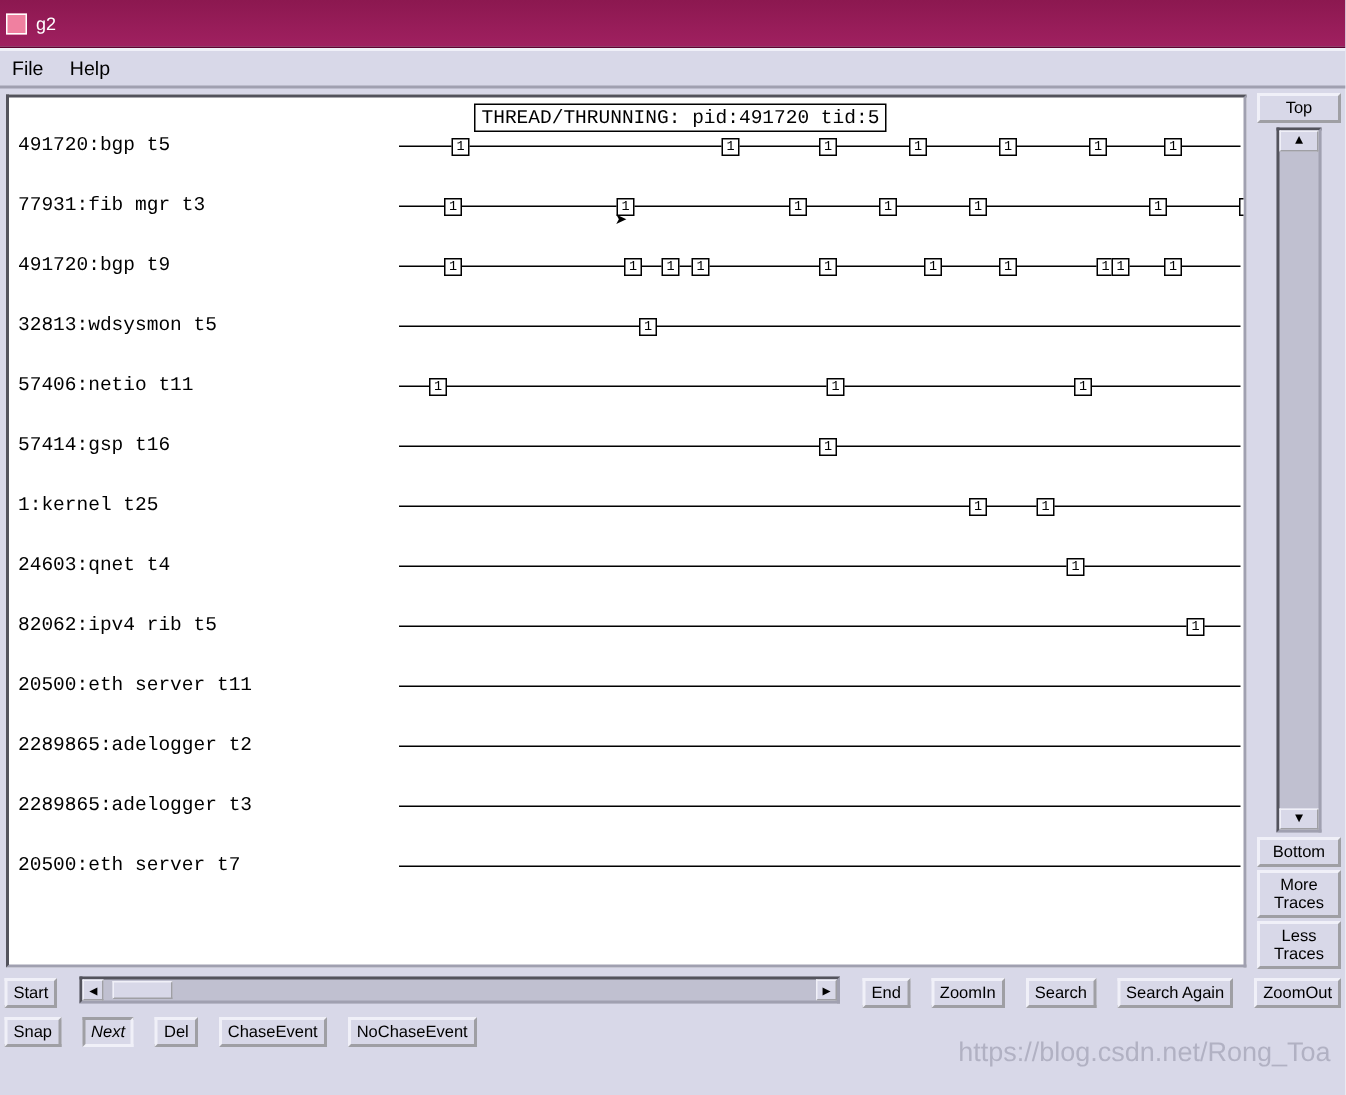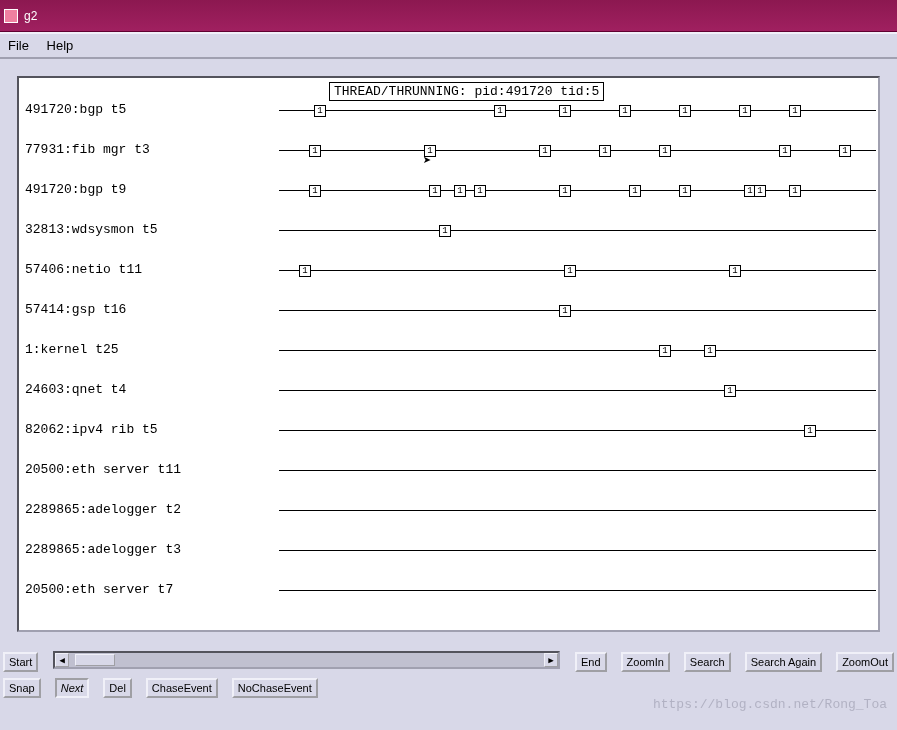--- a/index.html
+++ b/index.html
@@ -37,21 +37,21 @@
 }
 .menubar span { margin-right: 14px; cursor: pointer; margin-top: 16px; }
 .main {
   display: flex;
   height: 590px;
 }
 .chartarea {
   flex: 1;
   background: #fff;
   border: 2px inset #a0a0b0;
-  margin: 17px;
+  margin: 4px;
   position: relative;
   overflow: hidden;
 }
 .rightcol {
   width: 62px;
   display: flex;
   flex-direction: column;
   padding: 2px;
 }
 .btn {
@@ -162,22 +162,22 @@
 .hscroll .thumb {
   position: absolute; top: 1px; bottom: 1px;
   left: 20px; width: 40px;
   background: #d8d8e8;
   border: 1px outset #f0f0f8;
 }
 .watermark {
   position: absolute;
   bottom: 18px; right: 10px;
   color: rgba(120,120,140,0.4);
-  font-family: Liberation Mono, monospace;
-  font-size: 13px;
+  font-family: Liberation Sans, sans-serif;
+  font-size: 18px;
   pointer-events: none;
 }
 </style>
 </head>
 <body>
 
 <div class="titlebar">
   <div class="sysicon"></div>
   <span class="title">g2</span>
 </div>
@@ -280,20 +280,30 @@
         </div>
         <div class="track" style="top: 462px;">
           <div class="track-label">2289865:adelogger t3</div>
           <div class="track-line"></div>
         </div>
         <div class="track" style="top: 502px; padding-left: 42px;">
           <div class="track-label">20500:eth server t7</div>
           <div class="track-line"></div>
         </div>
       </div>
+  </div>
+  <div class="rightcol">
+    <div class="btn">Top</div>
+    <div class="vscroll">
+      <div class="arrow up">▲</div>
+      <div class="arrow down">▼</div>
+    </div>
+    <div class="btn">Bottom</div>
+    <div class="btn">More Traces</div>
+    <div class="btn">Less Traces</div>
   </div>
 </div>
 
 <div class="bottombar1">
   <div class="btn">Start</div>
   <div class="hscroll">
     <div class="harrow left">◀</div>
     <div class="thumb"></div>
     <div class="harrow right">▶</div>
   </div>

